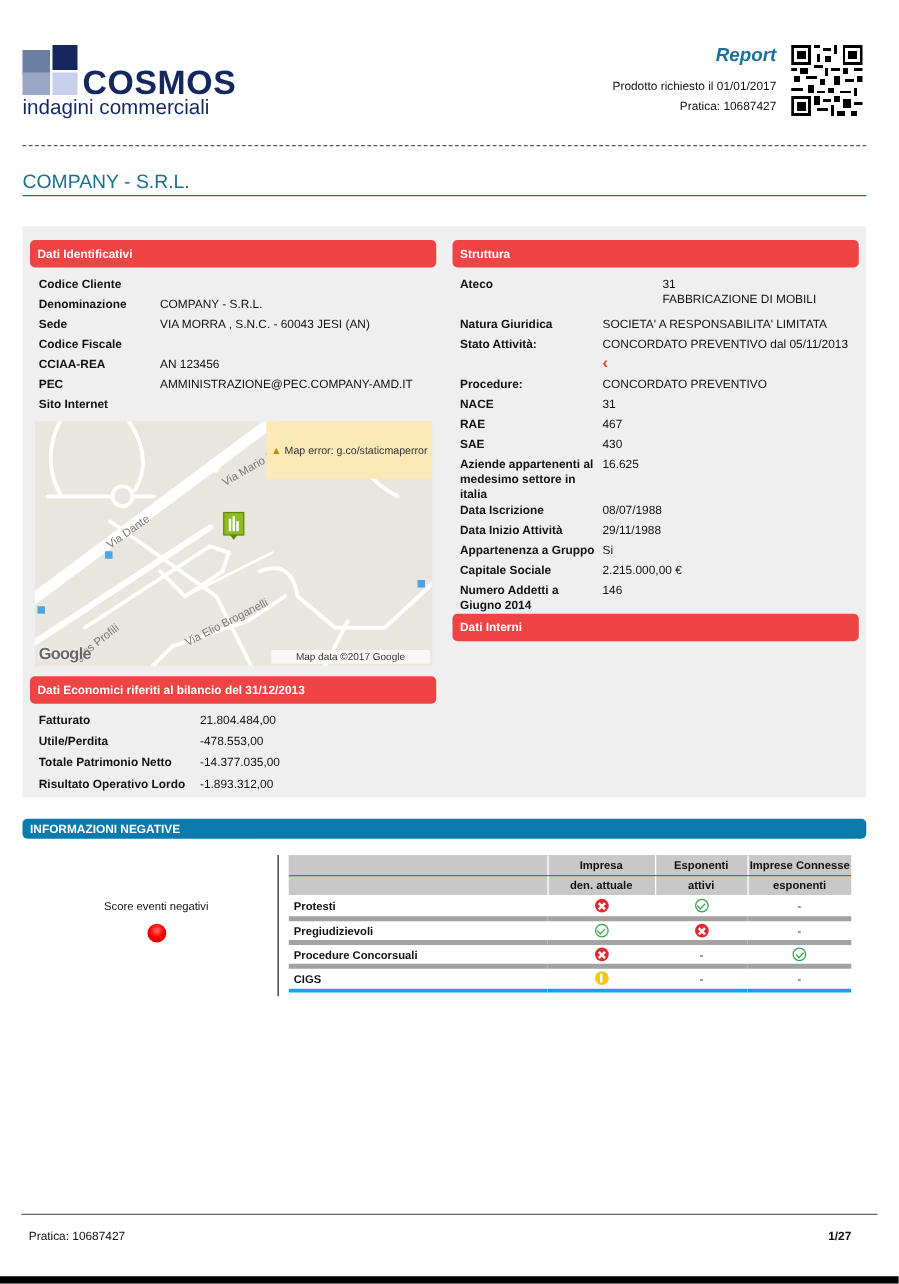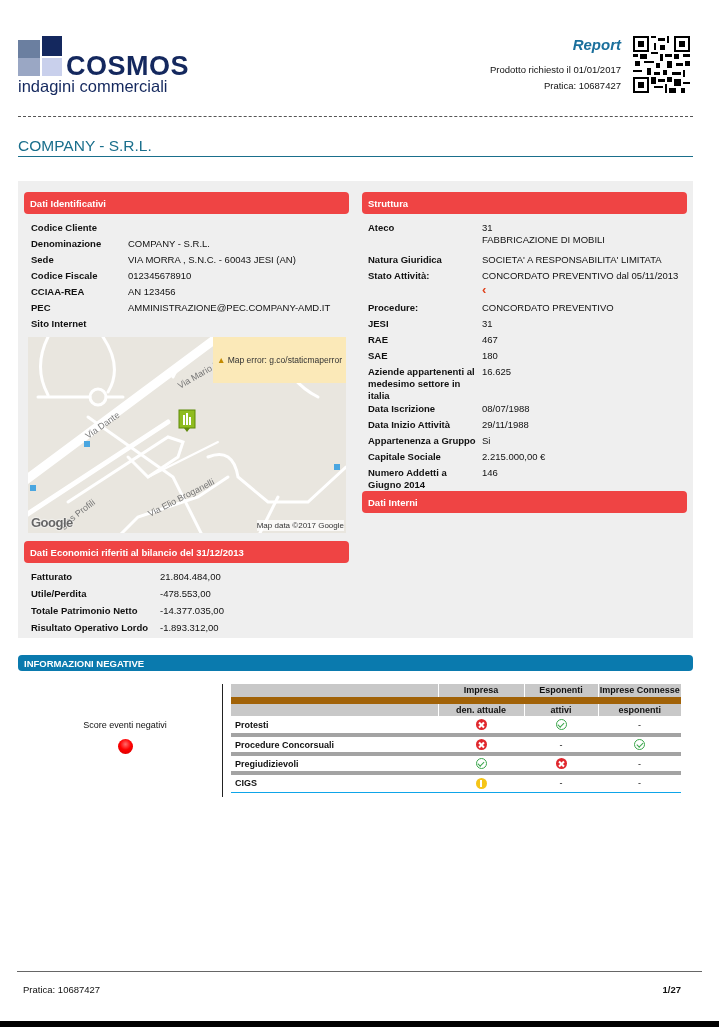--- a/index.html
+++ b/index.html
@@ -29,36 +29,36 @@
   
   .panel { position: absolute; left: 18px; top: 181px; width: 675px; height: 457px; background: #efefef; }
   .sec-head { position: absolute; background: #ef4444; color: #fff; font-weight: bold; font-size: 9.5px; border-radius: 4px; padding-left: 6px; display: flex; align-items: center; height: 22px; }
   .kv { position: absolute; }
   .kv .row { display: flex; font-size: 9.5px; line-height: 12px; }
   .kv .k { font-weight: bold; flex: none; }
   .kv .v { flex: 1; }
 
   .map { position: absolute; left: 28px; top: 337px; width: 318px; height: 196px; background: #e9e6df; overflow: hidden; }
   .map-error { position: absolute; right: 0; top: 0; background: #fbe9b8; font-size: 8.5px; color: #333; padding: 18px 4px; }
-  .map-data { position: absolute; right: 2px; bottom: 2px; background: rgba(255,255,255,0.7); font-size: 8px; color: #333; padding: 1px 0; }
+  .map-data { position: absolute; right: 2px; bottom: 2px; background: rgba(255,255,255,0.7); font-size: 8px; color: #333; padding: 1px 20px; }
   .map-google { position: absolute; left: 3px; bottom: 3px; font-size: 13px; font-weight: bold; color: #666; text-shadow: 0 0 2px #fff, 0 0 2px #fff; letter-spacing: -0.5px; }
 
   
   .neg-head { position: absolute; left: 18px; top: 655px; width: 675px; height: 16px; background: #0a7aae; color: #fff; font-weight: bold; font-size: 9.5px; border-radius: 4px; padding-left: 6px; display: flex; align-items: center; }
   .score-label { position: absolute; left: 30px; top: 720px; width: 190px; text-align: center; font-size: 9px; }
   .score-dot { position: absolute; left: 118px; top: 739px; width: 15px; height: 15px; border-radius: 50%; background: radial-gradient(circle at 50% 35%, #ff6b6b 0%, #f00 45%, #c00 100%); }
   .vdivider { position: absolute; left: 222px; top: 684px; width: 1px; height: 113px; background: #222; }
 
   table.neg { position: absolute; left: 231px; top: 684px; width: 450px; border-collapse: collapse; font-size: 9px; }
   table.neg th { background: #c8c8c8; font-weight: bold; height: 16px; text-align: center; border-left: 1px solid #fff; font-size: 9px; }
   table.neg th.first { border-left: none; }
-  table.neg tr.h1 th { border-bottom: 7px solid #a16207; }
+  table.neg tr.h1 th { border-bottom: 1px solid #a16207; }
   table.neg td { height: 19px; border-bottom: 4px solid #a3a3a3; text-align: center; }
   table.neg td.lbl { text-align: left; font-weight: bold; padding-left: 4px; width: 207px; }
-  table.neg tr:last-child td { border-bottom: 1px solid #0ea5e9; }
+  table.neg tr:last-child td { border-bottom: 3px solid #0ea5e9; }
   table.neg td.c1 { width: 86px; } table.neg td.c2 { width: 74px; } table.neg td.c3 { width: 83px; }
 
   .icn { display: inline-block; width: 11px; height: 11px; border-radius: 50%; vertical-align: middle; position: relative; }
   .icn-x { background: #e0282e; }
   .icn-x::before, .icn-x::after { content: ""; position: absolute; left: 2px; top: 4.5px; width: 7px; height: 2px; background: #fff; }
   .icn-x::before { transform: rotate(45deg); } .icn-x::after { transform: rotate(-45deg); }
   .icn-ok { border: 1.3px solid #39a64a; background: #fff; }
   .icn-ok::after { content: ""; position: absolute; left: 2.8px; top: 1.2px; width: 2.5px; height: 5px; border-right: 1.3px solid #39a64a; border-bottom: 1.3px solid #39a64a; transform: rotate(45deg); }
   .icn-warn { background: #f5c518; }
   .icn-warn::after { content: ""; position: absolute; left: 4.5px; top: 2px; width: 2px; height: 7px; background: #fff; }
@@ -157,23 +157,20 @@
       </div>
     </div>
     <div class="row" style="min-height: 16px;">
       <div class="k" style="width: 97px;">Sede</div>
       <div class="v">
         <div>VIA MORRA , S.N.C. - 60043 JESI (AN)</div>
       </div>
     </div>
     <div class="row" style="min-height: 16px;">
       <div class="k" style="width: 97px;">Codice Fiscale</div>
-      <div class="v">
-        <div>012345678910</div>
-      </div>
     </div>
     <div class="row" style="min-height: 16px;">
       <div class="k" style="width: 97px;">CCIAA-REA</div>
       <div class="v">
         <div>AN 123456</div>
       </div>
     </div>
     <div class="row" style="min-height: 16px;">
       <div class="k" style="width: 97px;">PEC</div>
       <div class="v">
@@ -255,21 +252,21 @@
       <div class="v">
         <div>-1.893.312,00</div>
       </div>
     </div>
   </div>
 
 <div class="sec-head" style="left:362px; top:192px; width:325px;">
   <span>Struttura</span>
 </div>
 <div class="kv" id="strut" style="left:368px; top:222px; width:315px;">
-    <div class="row" style="min-height: 32px;">
+    <div class="row" style="min-height: 32px; gap: 48px;">
       <div class="k" style="width: 114px;">Ateco</div>
       <div class="v">
         <div>31</div>
         <div>FABBRICAZIONE DI MOBILI</div>
       </div>
     </div>
     <div class="row" style="min-height: 16px;">
       <div class="k" style="width: 114px;">Natura Giuridica</div>
       <div class="v">
         <div>SOCIETA' A RESPONSABILITA' LIMITATA</div>
@@ -282,35 +279,35 @@
         <div style="color: rgb(224, 64, 26); font-weight: bold; font-size: 13px; line-height: 13px; margin-top: 1px;">‹</div>
       </div>
     </div>
     <div class="row" style="min-height: 16px;">
       <div class="k" style="width: 114px;">Procedure:</div>
       <div class="v">
         <div>CONCORDATO PREVENTIVO</div>
       </div>
     </div>
     <div class="row" style="min-height: 16px;">
-      <div class="k" style="width: 114px;">JESI</div>
+      <div class="k" style="width: 114px;">NACE</div>
       <div class="v">
         <div>31</div>
       </div>
     </div>
     <div class="row" style="min-height: 16px;">
       <div class="k" style="width: 114px;">RAE</div>
       <div class="v">
         <div>467</div>
       </div>
     </div>
     <div class="row" style="min-height: 16px;">
       <div class="k" style="width: 114px;">SAE</div>
       <div class="v">
-        <div>180</div>
+        <div>430</div>
       </div>
     </div>
     <div class="row" style="min-height: 37px;">
       <div class="k" style="width: 114px;">Aziende appartenenti al medesimo settore in italia</div>
       <div class="v">
         <div>16.625</div>
       </div>
     </div>
     <div class="row" style="min-height: 16px;">
       <div class="k" style="width: 114px;">Data Iscrizione</div>
@@ -371,30 +368,30 @@
     </tr>
   </thead>
   <tbody id="negbody">
       <tr>
         <td class="lbl">Protesti</td>
         <td class="c1"><span class="icn icn-x"></span></td>
         <td class="c2"><span class="icn icn-ok"></span></td>
         <td class="c3"><span>-</span></td>
       </tr>
       <tr>
+        <td class="lbl">Pregiudizievoli</td>
+        <td class="c1"><span class="icn icn-ok"></span></td>
+        <td class="c2"><span class="icn icn-x"></span></td>
+        <td class="c3"><span>-</span></td>
+      </tr>
+      <tr>
         <td class="lbl">Procedure Concorsuali</td>
         <td class="c1"><span class="icn icn-x"></span></td>
         <td class="c2"><span>-</span></td>
         <td class="c3"><span class="icn icn-ok"></span></td>
-      </tr>
-      <tr>
-        <td class="lbl">Pregiudizievoli</td>
-        <td class="c1"><span class="icn icn-ok"></span></td>
-        <td class="c2"><span class="icn icn-x"></span></td>
-        <td class="c3"><span>-</span></td>
       </tr>
       <tr>
         <td class="lbl">CIGS</td>
         <td class="c1"><span class="icn icn-warn"></span></td>
         <td class="c2"><span>-</span></td>
         <td class="c3"><span>-</span></td>
       </tr>
     </tbody>
 </table>
 

